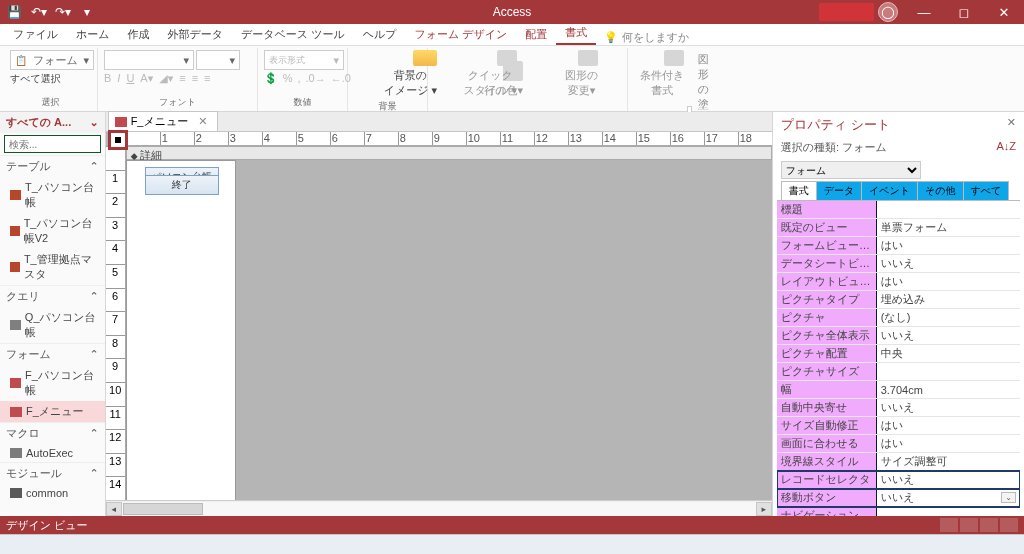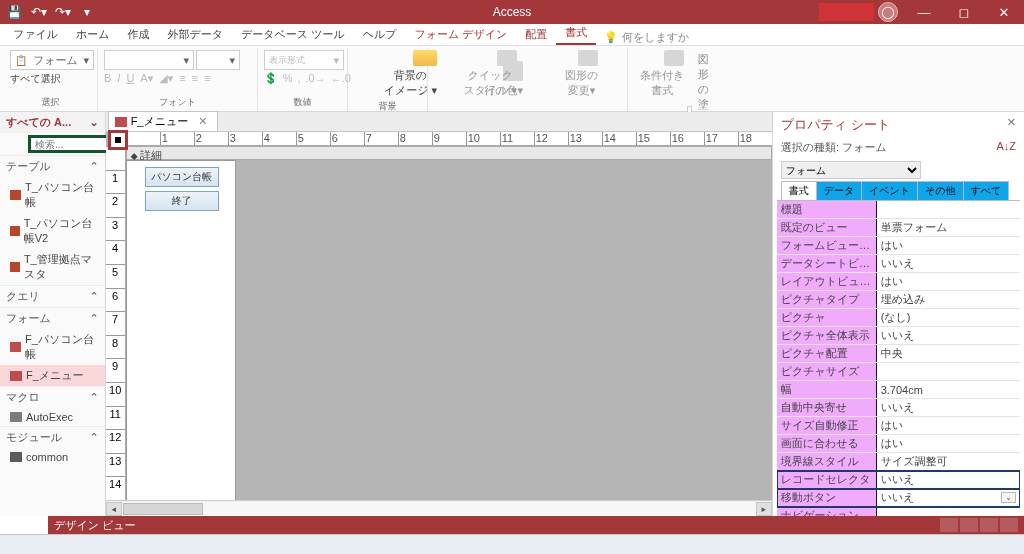--- a/index.html
+++ b/index.html
@@ -37,21 +37,21 @@
 .shape-line { display:flex; gap:6px; align-items:center; font-size:10px; color:#888; padding:1px 0;}
 .shape-line .sw { width:14px; height:12px; border:1px solid #ccc; background:#fff;}
 
 
 .body { display: flex; height: calc(554px - 24px - 22px - 66px - 18px - 20px); }
 
 
 .nav { width: 108px; border-right: 1px solid #d6d6d6; background: #fafafa; display: flex; flex-direction: column; font-size: 11px; }
 .nav-head { background: #f3f3f3; padding: 3px 6px; display: flex; justify-content: space-between; align-items: center; color: #a4373a; font-weight: bold; font-size:12px;}
 .nav-search { margin: 2px 4px; }
-.nav-search input { width: 100%; height: 18px; border: 3px solid #14532d; padding: 0 4px; font-size: 10px; margin-left: 24px; }
+.nav-search input { width: 100%; height: 18px; border: 1px solid #14532d; padding: 0 4px; font-size: 10px; }
 .nav-group-title { padding: 3px 6px; font-weight: 500; color: #555; display: flex; justify-content: space-between; align-items: center; border-top:1px solid #eee;}
 .nav-item { padding: 3px 6px 3px 10px; display: flex; align-items: center; gap: 4px; color: #444; cursor: pointer; font-size:10px;}
 .nav-item.selected { background: #f9d8d9; }
 .nav-icon { width: 12px; height: 10px; background: #b7472a; display: inline-block; }
 .nav-icon.query { background: #7f7f7f; }
 .nav-icon.form { background: #c04b4e; }
 .nav-icon.macro { background: #7c7c7c; }
 .nav-icon.module { background: #5a5a5a; }
 
 
@@ -86,21 +86,21 @@
 .ps-tab { border: 1px solid #bbb; border-bottom: none; padding: 2px 7px; font-size: 10px; background: #0ea5e9; margin-right:-1px;}
 .ps-tab.active { background: #fff; position:relative; z-index:2;}
 .ps-grid { flex:1; overflow:auto; border-top:1px solid #bbb; margin:0 4px;}
 .ps-row { display: flex; font-size: 10px; border-bottom: 1px solid #e5e5e5; }
 .ps-row .k { width: 100px; padding: 1px 4px; color: #444; background: #f0abfc; border-right: 1px solid #0f172a; white-space:nowrap; overflow:hidden; text-overflow:ellipsis;}
 .ps-row .v { flex: 1; padding: 1px 4px; color: #444; display:flex; justify-content:space-between; align-items:center;}
 .ps-row.highlight { outline: 2px solid #1f3a68; outline-offset:-1px; position:relative; z-index:3;}
 .ps-row .dd { font-size:8px; color:#666; border:1px solid #bbb; padding:0 3px; background:#f4f4f4;}
 
 
-.statusbar { height: 18px; background: #a4373a; color: #fff; font-size: 10px; display: flex; align-items: center; padding: 0 6px; justify-content: space-between; margin-left: 48px; }
+.statusbar { height: 18px; background: #a4373a; color: #fff; font-size: 10px; display: flex; align-items: center; padding: 0 6px; justify-content: space-between; }
 .statusbar .views { display:flex; gap:2px;}
 .statusbar .vbtn{ width:18px; height:14px; background: rgba(255,255,255,0.18);}
 
 
 .taskbar { height: 20px; background: #e9edf4; border-top:1px solid #c6c6c6;}
 </style>
 </head>
 <body>
 
 <div class="titlebar">
@@ -257,20 +257,24 @@
         <span>T_パソコン台帳V2</span>
       </div>
     <div class="nav-item">
         <span class="nav-icon"></span>
         <span>T_管理拠点マスタ</span>
       </div>
 
     <div class="nav-group-title">
         <span>クエリ</span>
         <span>⌃</span>
+      </div>
+    <div class="nav-item">
+        <span class="nav-icon query"></span>
+        <span>Q_パソコン台帳</span>
       </div>
 
     <div class="nav-group-title">
         <span>フォーム</span>
         <span>⌃</span>
       </div>
     <div class="nav-item">
         <span class="nav-icon form"></span>
         <span>F_パソコン台帳</span>
       </div>
@@ -343,21 +347,21 @@
           <span>10</span>
           <span>11</span>
           <span>12</span>
           <span>13</span>
           <span>14</span>
         </div>
       <div class="form-surface">
         <div class="detail-header">◆ <span>詳細</span></div>
         <div class="detail-body">
           <div class="form-btn" style="top:6px; left:18px;">パソコン台帳</div>
-          <div class="form-btn" style="top:30px; left:18px;">終了</div>
+          <div class="form-btn" style="top:14px; left:18px;">終了</div>
         </div>
       </div>
     </div>
     <div class="scrollbar-h">
       <div class="sb-btn">◂</div>
       <div class="sb-track">
           <div class="sb-thumb"></div>
         </div>
       <div class="sb-btn">▸</div>
     </div>

